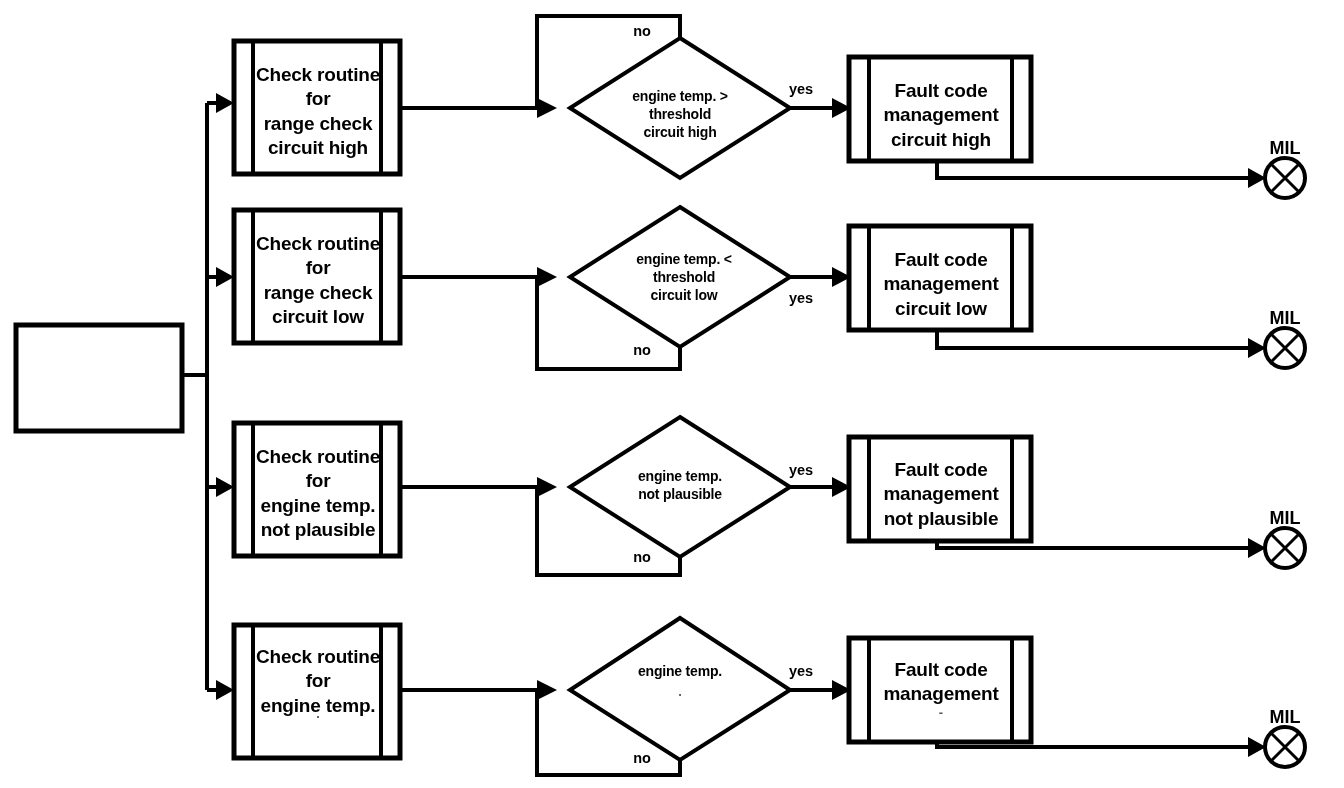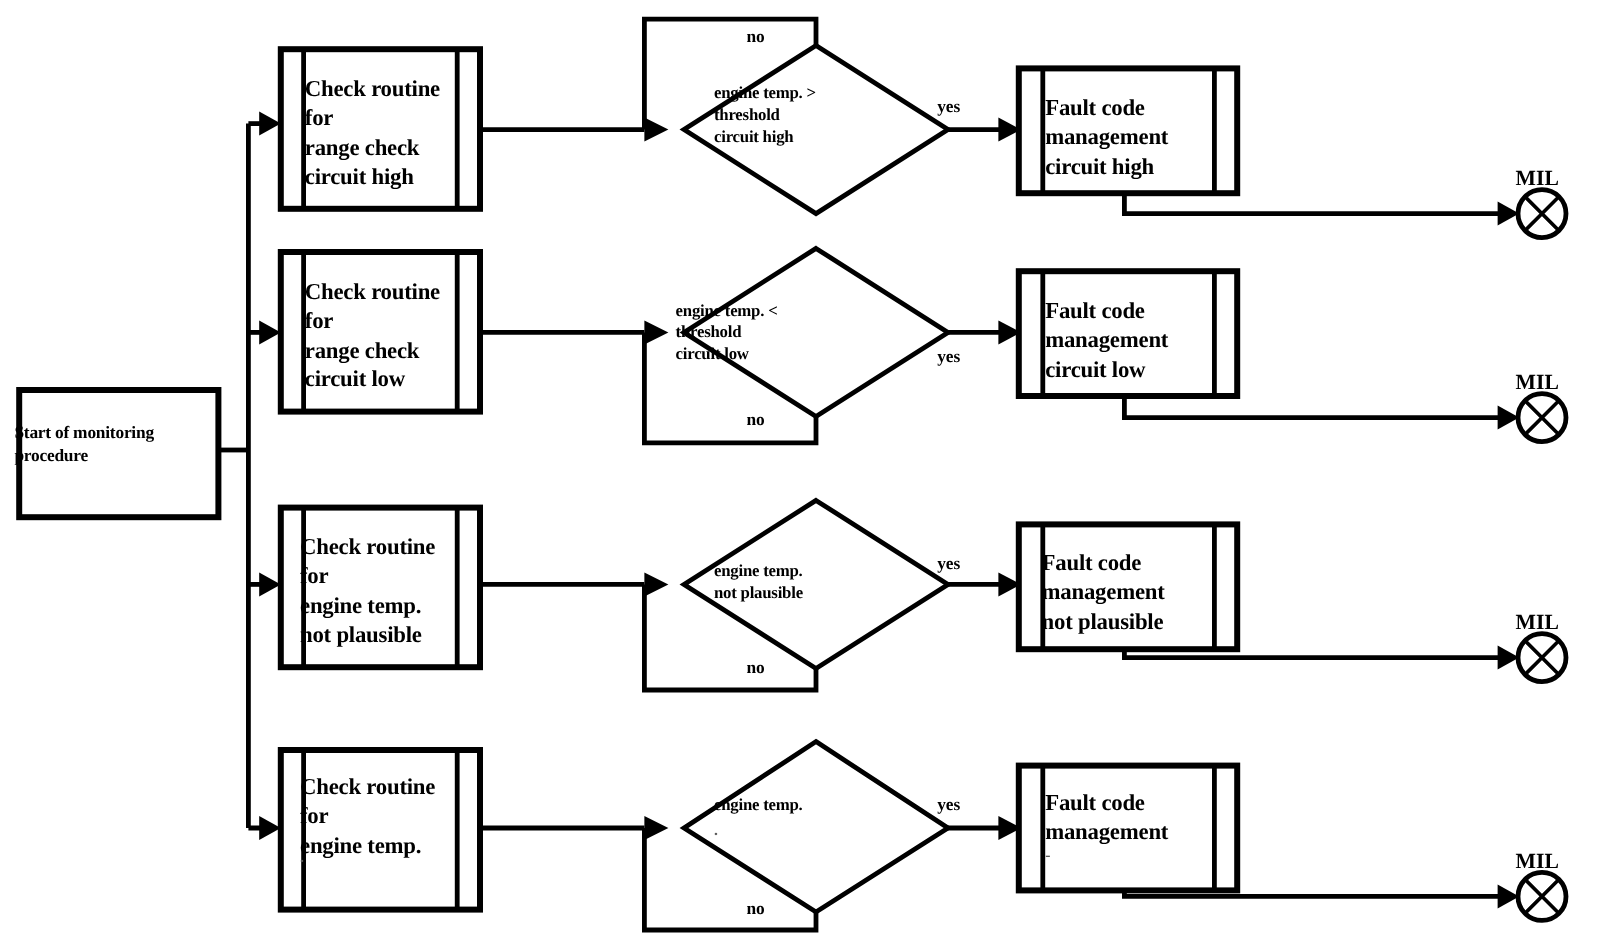--- a/index.html
+++ b/index.html
@@ -50,22 +50,23 @@
     fill: none;
     stroke: #000000;
     stroke-width: 4;
   }
   .arrowhead {
     fill: #000000;
     stroke: none;
   }
   .txt {
     position: absolute;
+    text-align: center;
     color: #000000;
-    font-family: Liberation Serif, serif;
+    font-family: Liberation Sans, sans-serif;
     font-weight: bold;
     line-height: 1.28;
     white-space: pre-line;
     pointer-events: none;
   }
   .proc-label {
     font-size: 19px;
     letter-spacing: -0.2px;
   }
   .dec-label {
@@ -173,42 +174,40 @@
     <path class="stroke" d="M 790 690 L 833 690"></path>
     <polygon class="arrowhead" points="832,680 851,690 832,700"></polygon>
     <rect class="shape-fill" x="849" y="638" width="182" height="104"></rect>
     <path class="inner-bar" d="M 869 638 L 869 742 M 1012 638 L 1012 742"></path>
     <path class="stroke" d="M 937 742 L 937 747 L 1258 747"></path>
     <polygon class="arrowhead" points="1248,737 1266,747 1248,757"></polygon>
     <circle class="shape-fill-thin" cx="1285" cy="747" r="20"></circle>
     <path class="stroke-thin" d="M 1271 733 L 1299 761 M 1299 733 L 1271 761"></path>
   </svg>
 
-  <div class="txt start-label" style="left:12px; top:352px; width:174px;">Start of monitoring
-procedure</div>
 
   <div class="txt proc-label" style="left:254px; top:63px; width:128px;">Check routine
 for
 range check
 circuit high</div>
-  <div class="txt dec-label" style="left:595px; top:70px; width:170px;">engine temp. &gt;
+  <div class="txt dec-label" style="left:595px; top:88px; width:170px;">engine temp. &gt;
 threshold
 circuit high</div>
   <div class="txt edge-label" style="left:622px; top:22px; width:40px;">no</div>
   <div class="txt edge-label" style="left:781px; top:80px; width:40px;">yes</div>
   <div class="txt proc-label" style="left:871px; top:79px; width:140px;">Fault code
 management
 circuit high</div>
   <div class="txt mil-label" style="left:1263px; top:137px; width:44px;">MIL</div>
 
   <div class="txt proc-label" style="left:254px; top:232px; width:128px;">Check routine
 for
 range check
 circuit low</div>
-  <div class="txt dec-label" style="left:563px; top:251px; width:170px;">engine temp. &lt;
+  <div class="txt dec-label" style="left:599px; top:251px; width:170px;">engine temp. &lt;
 threshold
 circuit low</div>
   <div class="txt edge-label" style="left:622px; top:341px; width:40px;">no</div>
   <div class="txt edge-label" style="left:781px; top:289px; width:40px;">yes</div>
   <div class="txt proc-label" style="left:871px; top:248px; width:140px;">Fault code
 management
 circuit low</div>
   <div class="txt mil-label" style="left:1263px; top:307px; width:44px;">MIL</div>
 
   <div class="txt proc-label" style="left:250px; top:445px; width:136px;">Check routine

